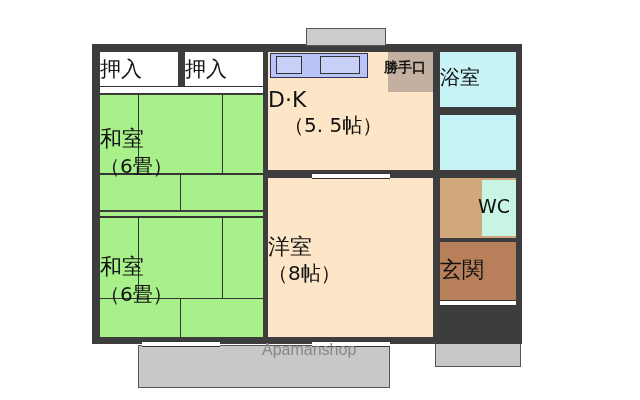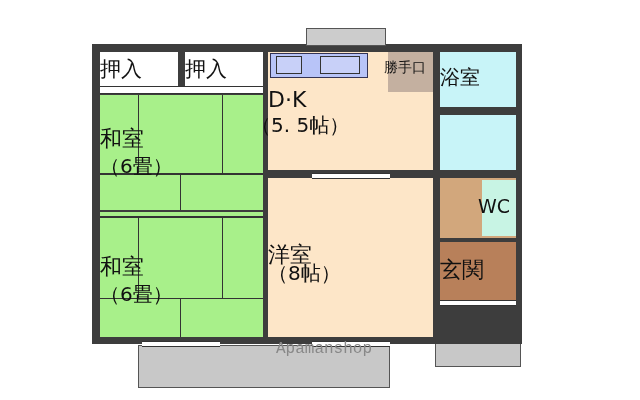--- a/index.html
+++ b/index.html
@@ -49,36 +49,36 @@
 <div class="tline" style="left:180px;top:298px;width:1px;height:39px;"></div>
 <div class="label" style="left:100px;top:255px;width:163px;font-size:22px;">和室</div>
 <div class="label" style="left:100px;top:283px;width:163px;font-size:20px;">（6畳）</div>
 
 <div class="abs dk" style="left:268px;top:52px;width:165px;height:118px;"></div>
 <div class="abs kitchen" style="left:270px;top:53px;width:98px;height:25px;"></div>
 <div class="abs" style="left:276px;top:56px;width:26px;height:18px;border:1px solid #333;background:#c8d0f8;"></div>
 <div class="abs" style="left:320px;top:56px;width:40px;height:18px;border:1px solid #333;background:#c8d0f8;"></div>
 <div class="abs" style="left:306px;top:28px;width:80px;height:18px;background:#ccc;border:1px solid #555;"></div>
 <div class="abs" style="left:388px;top:52px;width:45px;height:40px;background:#c4b0a0;"></div>
-<div class="label" style="left:384px;top:60px;width:60px;font-size:14px;">勝手口</div>
+<div class="label" style="left:384px;top:60px;width:60px;font-size:14px;font-weight:bold;">勝手口</div>
 <div class="label" style="left:268px;top:88px;width:160px;font-size:22px;">D·K</div>
-<div class="label" style="left:251px;top:114px;width:160px;font-size:20px;">（5. 5帖）</div>
+<div class="label" style="left:284px;top:114px;width:160px;font-size:20px;">（5. 5帖）</div>
 
 <div class="abs bath" style="left:440px;top:52px;width:76px;height:55px;"></div>
 <div class="abs bath" style="left:440px;top:115px;width:76px;height:55px;"></div>
 <div class="label" style="left:440px;top:66px;width:76px;font-size:20px;">浴室</div>
 
 <div class="abs dk" style="left:268px;top:178px;width:165px;height:159px;"></div>
 <div class="abs window" style="left:312px;top:173px;width:78px;height:6px;"></div>
-<div class="label" style="left:268px;top:235px;width:169px;font-size:22px;margin-top:8px;">洋室</div>
+<div class="label" style="left:268px;top:235px;width:169px;font-size:22px;">洋室</div>
 <div class="label" style="left:268px;top:262px;width:148px;font-size:20px;">（8帖）</div>
 
 <div class="abs genkan" style="left:440px;top:178px;width:76px;height:60px;"></div>
 <div class="abs wc" style="left:482px;top:180px;width:34px;height:56px;"></div>
 <div class="label" style="left:478px;top:196px;width:40px;font-size:19px;">WC</div>
 <div class="abs genkan-low" style="left:440px;top:242px;width:76px;height:60px;"></div>
 <div class="label" style="left:440px;top:258px;width:76px;font-size:22px;">玄関</div>
 <div class="abs window" style="left:440px;top:300px;width:76px;height:6px;"></div>
 
 <div class="abs window" style="left:142px;top:341px;width:78px;height:6px;"></div>
 <div class="abs window" style="left:312px;top:341px;width:78px;height:6px;"></div>
 
-<div class="label" style="left:276px;top:341px;width:120px;font-size:16px;color:#888;font-family:Liberation Mono, monospace;">Apamanshop</div>
+<div class="label" style="left:262px;top:341px;width:120px;font-size:16px;color:#888;font-family:Liberation Sans, sans-serif;">Apamanshop</div>
 
 </body></html>

